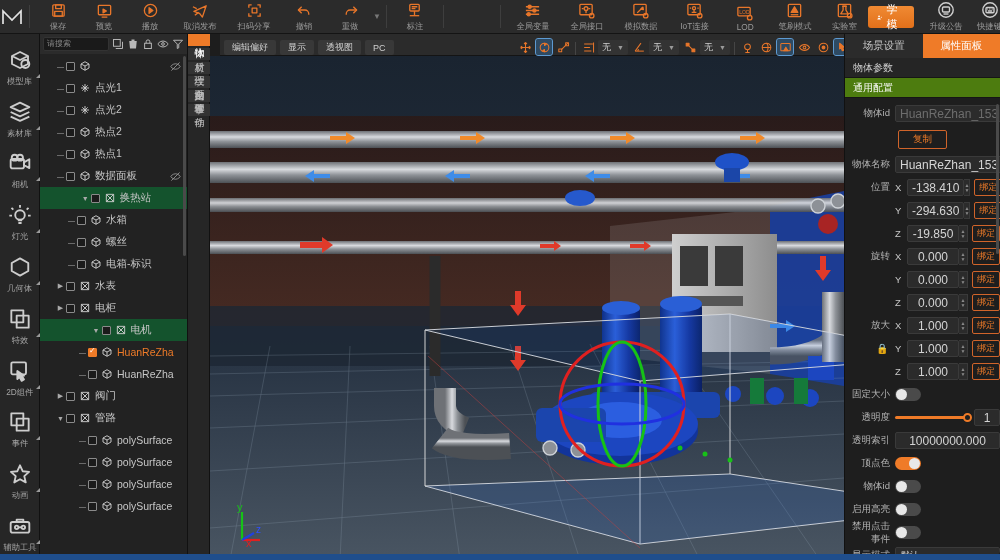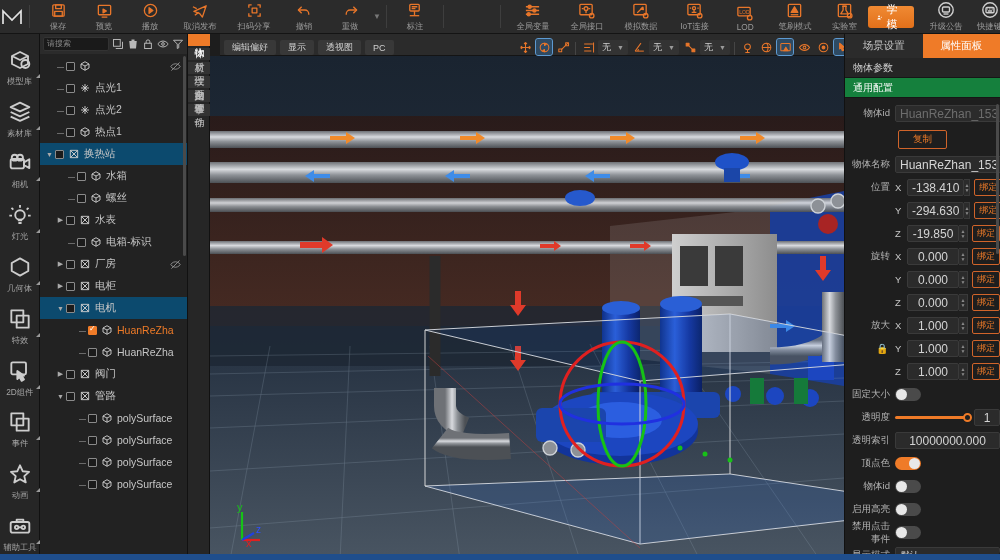--- a/index.html
+++ b/index.html
@@ -41,21 +41,21 @@
   
   .tree { position:absolute; left:40px; top:34px; width:148px; height:526px; background:#222; border-right:1px solid #111; }
   .tree-head { height:20px; display:flex; align-items:center; gap:3px; padding:0 3px; background:#2b2b2b; }
   .tree-search { flex:1; height:14px; background:#1a1a1a; border:1px solid #333; border-radius:2px;
     color:#888; font-size:8px; padding:0 3px; line-height:12px; }
   .th-ico { width:12px; height:12px; color:#b8b8b8; cursor:pointer; }
   .th-ico svg { width:100%; height:100%; display:block; }
   .tree-body { position:absolute; top:20px; left:0; right:0; bottom:0; overflow:hidden; padding-top:1px; }
   .trow { height:22px; display:flex; align-items:center; font-size:10.5px; color:#c6c6c6;
     position:relative; cursor:pointer; white-space:nowrap; }
-  .trow.sel { background:#0c4a6e; }
+  .trow.sel { background:#14532d;justify-content:center; }
   .trow .gap { flex:0 0 auto; }
   .exp { width:11px; height:11px; color:#aaa; font-size:7px; display:flex; align-items:center; justify-content:center; flex:0 0 11px; }
   .cbx { width:9px; height:9px; border:1px solid #8a8a8a; background:#1b1b1b; flex:0 0 9px; margin-right:4px; border-radius:1px; }
   .cbx.on { background:#ef7b28; border-color:#ef7b28; position:relative; }
   .cbx.on:after { content:"✓"; position:absolute; left:0px; top:-3px; font-size:8px; color:#fff; }
   .nic { width:12px; height:12px; color:#cfcfcf; flex:0 0 12px; margin-right:4px; }
   .nic svg { width:100%; height:100%; display:block; }
   .tlab { overflow:hidden; text-overflow:clip; }
   .trow.orange .tlab { color:#ef7b28; }
   .eye-off { position:absolute; right:6px; width:11px; height:11px; color:#9a9a9a; }
@@ -91,21 +91,21 @@
 
   
   .rpanel { position:absolute; left:844px; top:34px; width:156px; height:526px; background:#1e1e1e;
     border-left:1px solid #111; overflow:hidden; }
   .rp-tabs { height:24px; display:flex; background:#2b2b2b; }
   .rp-tab { flex:1; display:flex; align-items:center; justify-content:center; font-size:10.5px;
     color:#c3c3c3; cursor:pointer; }
   .rp-tab.active { background:#ef7b28; color:#fff; }
   .rp-sec { height:20px; display:flex; align-items:center; padding-left:8px; font-size:10px;
     color:#cfcfcf; background:#252525; border-bottom:1px solid #161616; }
-  .rp-sec.active { background:#15803d; color:#fff; }
+  .rp-sec.active { background:#4d7c0f; color:#fff; }
   .rp-body { position:absolute; top:64px; left:0; right:0; bottom:0; overflow:hidden; padding-top:6px;border-radius:11px; }
   .frow { display:flex; align-items:center; height:19px; margin-bottom:4px; padding-left:4px; }
   .flab { width:46px; text-align:right; font-size:9.5px; color:#b4b4b4; padding-right:5px; flex:0 0 46px; }
   .axl { width:12px; font-size:9.5px; color:#c8c8c8; flex:0 0 12px; }
   .fval { flex:1; height:17px; background:#2b2b2b; border:1px solid #3a3a3a; border-radius:2px;
     font-size:12px; color:#d4d4d4; display:flex; align-items:center; padding:0 4px; }
   .fval.center { justify-content:center; }
   .fval.ghost { color:#6d6d6d; }
   .spin { width:9px; height:17px; background:#2b2b2b; border:1px solid #3a3a3a; border-left:0;
     display:flex; flex-direction:column; align-items:center; justify-content:center; color:#8a8a8a; font-size:5px; line-height:5px; }
@@ -533,97 +533,109 @@
         <div class="trow">
           <span class="gap" style="width:15px"></span>
           <span class="exp">—</span>
           <span class="cbx"></span>
           <span class="nic">
             <svg viewBox="0 0 18 18" fill="none" stroke="#cfcfcf" stroke-width="1.4" stroke-linejoin="round">
               <path d="M9 2.6l6 3.4v6l-6 3.4-6-3.4V6z"></path>
               <path d="M9 9l6-3M9 9v6.4M9 9L3 6"></path>
             </svg>
           </span>
+          <span class="tlab">热点2</span>
+        </div>
+        <div class="trow">
+          <span class="gap" style="width:15px"></span>
+          <span class="exp">—</span>
+          <span class="cbx"></span>
+          <span class="nic">
+            <svg viewBox="0 0 18 18" fill="none" stroke="#cfcfcf" stroke-width="1.4" stroke-linejoin="round">
+              <path d="M9 2.6l6 3.4v6l-6 3.4-6-3.4V6z"></path>
+              <path d="M9 9l6-3M9 9v6.4M9 9L3 6"></path>
+            </svg>
+          </span>
           <span class="tlab">热点1</span>
         </div>
-        <div class="trow sel">
-          <span class="gap" style="width:4px"></span>
-          <span class="exp">▼</span>
-          <span class="cbx"></span>
-          <span class="nic">
-            <svg viewBox="0 0 18 18" fill="none" stroke="#cfcfcf" stroke-width="1.4" stroke-linejoin="round">
-              <path d="M3.5 3.5h11v11h-11z"></path>
-              <path d="M3.5 3.5l11 11M14.5 3.5l-11 11"></path>
-            </svg>
-          </span>
-          <span class="tlab">换热站</span>
-        </div>
-        <div class="trow">
-          <span class="gap" style="width:26px"></span>
-          <span class="exp">—</span>
-          <span class="cbx"></span>
-          <span class="nic">
-            <svg viewBox="0 0 18 18" fill="none" stroke="#cfcfcf" stroke-width="1.4" stroke-linejoin="round">
-              <path d="M9 2.6l6 3.4v6l-6 3.4-6-3.4V6z"></path>
-              <path d="M9 9l6-3M9 9v6.4M9 9L3 6"></path>
-            </svg>
-          </span>
-          <span class="tlab">水箱</span>
-        </div>
-        <div class="trow">
-          <span class="gap" style="width:26px"></span>
-          <span class="exp">—</span>
-          <span class="cbx"></span>
-          <span class="nic">
-            <svg viewBox="0 0 18 18" fill="none" stroke="#cfcfcf" stroke-width="1.4" stroke-linejoin="round">
-              <path d="M9 2.6l6 3.4v6l-6 3.4-6-3.4V6z"></path>
-              <path d="M9 9l6-3M9 9v6.4M9 9L3 6"></path>
-            </svg>
-          </span>
-          <span class="tlab">螺丝</span>
-        </div>
         <div class="trow">
           <span class="gap" style="width:15px"></span>
-          <span class="exp">▶</span>
-          <span class="cbx"></span>
-          <span class="nic">
-            <svg viewBox="0 0 18 18" fill="none" stroke="#cfcfcf" stroke-width="1.4" stroke-linejoin="round">
-              <path d="M3.5 3.5h11v11h-11z"></path>
-              <path d="M3.5 3.5l11 11M14.5 3.5l-11 11"></path>
-            </svg>
-          </span>
-          <span class="tlab">水表</span>
-        </div>
-        <div class="trow">
-          <span class="gap" style="width:26px"></span>
-          <span class="exp">—</span>
-          <span class="cbx"></span>
-          <span class="nic">
-            <svg viewBox="0 0 18 18" fill="none" stroke="#cfcfcf" stroke-width="1.4" stroke-linejoin="round">
-              <path d="M9 2.6l6 3.4v6l-6 3.4-6-3.4V6z"></path>
-              <path d="M9 9l6-3M9 9v6.4M9 9L3 6"></path>
-            </svg>
-          </span>
-          <span class="tlab">电箱-标识</span>
-        </div>
-        <div class="trow">
-          <span class="gap" style="width:15px"></span>
-          <span class="exp">▶</span>
-          <span class="cbx"></span>
-          <span class="nic">
-            <svg viewBox="0 0 18 18" fill="none" stroke="#cfcfcf" stroke-width="1.4" stroke-linejoin="round">
-              <path d="M3.5 3.5h11v11h-11z"></path>
-              <path d="M3.5 3.5l11 11M14.5 3.5l-11 11"></path>
-            </svg>
-          </span>
-          <span class="tlab">厂房</span>
+          <span class="exp">—</span>
+          <span class="cbx"></span>
+          <span class="nic">
+            <svg viewBox="0 0 18 18" fill="none" stroke="#cfcfcf" stroke-width="1.4" stroke-linejoin="round">
+              <path d="M9 2.6l6 3.4v6l-6 3.4-6-3.4V6z"></path>
+              <path d="M9 9l6-3M9 9v6.4M9 9L3 6"></path>
+            </svg>
+          </span>
+          <span class="tlab">数据面板</span>
           <span class="eye-off"><svg viewBox="0 0 16 16" fill="none" stroke="currentColor" stroke-width="1.2">
               <path d="M1 8s2.7-4 7-4 7 4 7 4-2.7 4-7 4-7-4-7-4z"></path>
               <path d="M2 14L14 2"></path>
             </svg></span>
+        </div>
+        <div class="trow sel">
+          <span class="gap" style="width:4px"></span>
+          <span class="exp">▼</span>
+          <span class="cbx"></span>
+          <span class="nic">
+            <svg viewBox="0 0 18 18" fill="none" stroke="#cfcfcf" stroke-width="1.4" stroke-linejoin="round">
+              <path d="M3.5 3.5h11v11h-11z"></path>
+              <path d="M3.5 3.5l11 11M14.5 3.5l-11 11"></path>
+            </svg>
+          </span>
+          <span class="tlab">换热站</span>
+        </div>
+        <div class="trow">
+          <span class="gap" style="width:26px"></span>
+          <span class="exp">—</span>
+          <span class="cbx"></span>
+          <span class="nic">
+            <svg viewBox="0 0 18 18" fill="none" stroke="#cfcfcf" stroke-width="1.4" stroke-linejoin="round">
+              <path d="M9 2.6l6 3.4v6l-6 3.4-6-3.4V6z"></path>
+              <path d="M9 9l6-3M9 9v6.4M9 9L3 6"></path>
+            </svg>
+          </span>
+          <span class="tlab">水箱</span>
+        </div>
+        <div class="trow">
+          <span class="gap" style="width:26px"></span>
+          <span class="exp">—</span>
+          <span class="cbx"></span>
+          <span class="nic">
+            <svg viewBox="0 0 18 18" fill="none" stroke="#cfcfcf" stroke-width="1.4" stroke-linejoin="round">
+              <path d="M9 2.6l6 3.4v6l-6 3.4-6-3.4V6z"></path>
+              <path d="M9 9l6-3M9 9v6.4M9 9L3 6"></path>
+            </svg>
+          </span>
+          <span class="tlab">螺丝</span>
+        </div>
+        <div class="trow">
+          <span class="gap" style="width:26px"></span>
+          <span class="exp">—</span>
+          <span class="cbx"></span>
+          <span class="nic">
+            <svg viewBox="0 0 18 18" fill="none" stroke="#cfcfcf" stroke-width="1.4" stroke-linejoin="round">
+              <path d="M9 2.6l6 3.4v6l-6 3.4-6-3.4V6z"></path>
+              <path d="M9 9l6-3M9 9v6.4M9 9L3 6"></path>
+            </svg>
+          </span>
+          <span class="tlab">电箱-标识</span>
+        </div>
+        <div class="trow">
+          <span class="gap" style="width:15px"></span>
+          <span class="exp">▶</span>
+          <span class="cbx"></span>
+          <span class="nic">
+            <svg viewBox="0 0 18 18" fill="none" stroke="#cfcfcf" stroke-width="1.4" stroke-linejoin="round">
+              <path d="M3.5 3.5h11v11h-11z"></path>
+              <path d="M3.5 3.5l11 11M14.5 3.5l-11 11"></path>
+            </svg>
+          </span>
+          <span class="tlab">水表</span>
         </div>
         <div class="trow">
           <span class="gap" style="width:15px"></span>
           <span class="exp">▶</span>
           <span class="cbx"></span>
           <span class="nic">
             <svg viewBox="0 0 18 18" fill="none" stroke="#cfcfcf" stroke-width="1.4" stroke-linejoin="round">
               <path d="M3.5 3.5h11v11h-11z"></path>
               <path d="M3.5 3.5l11 11M14.5 3.5l-11 11"></path>
             </svg>

